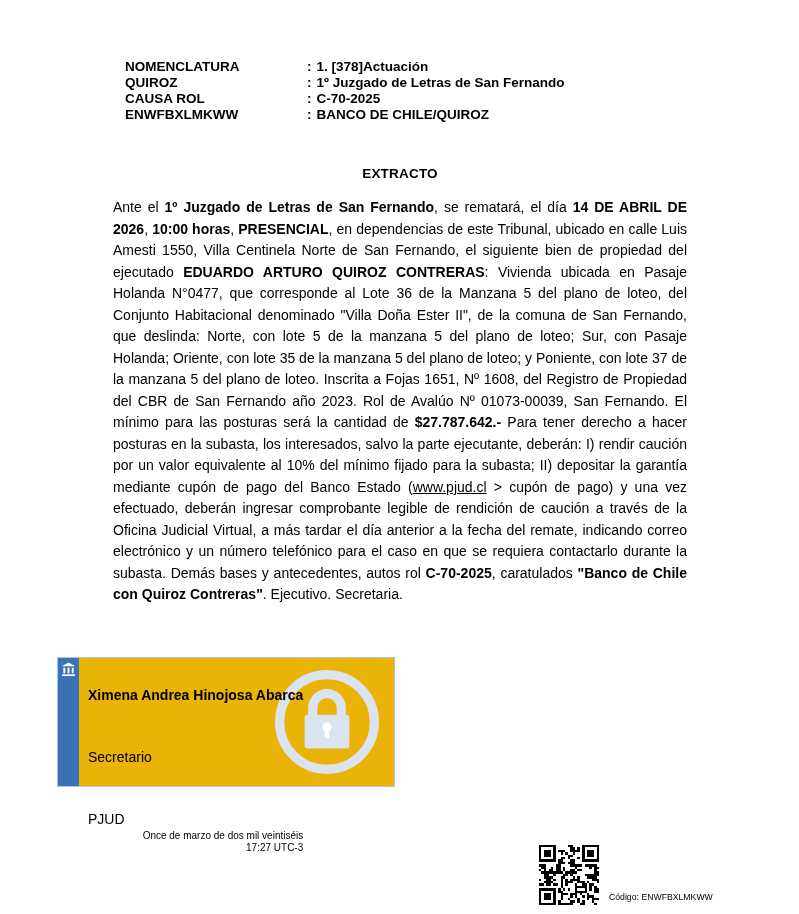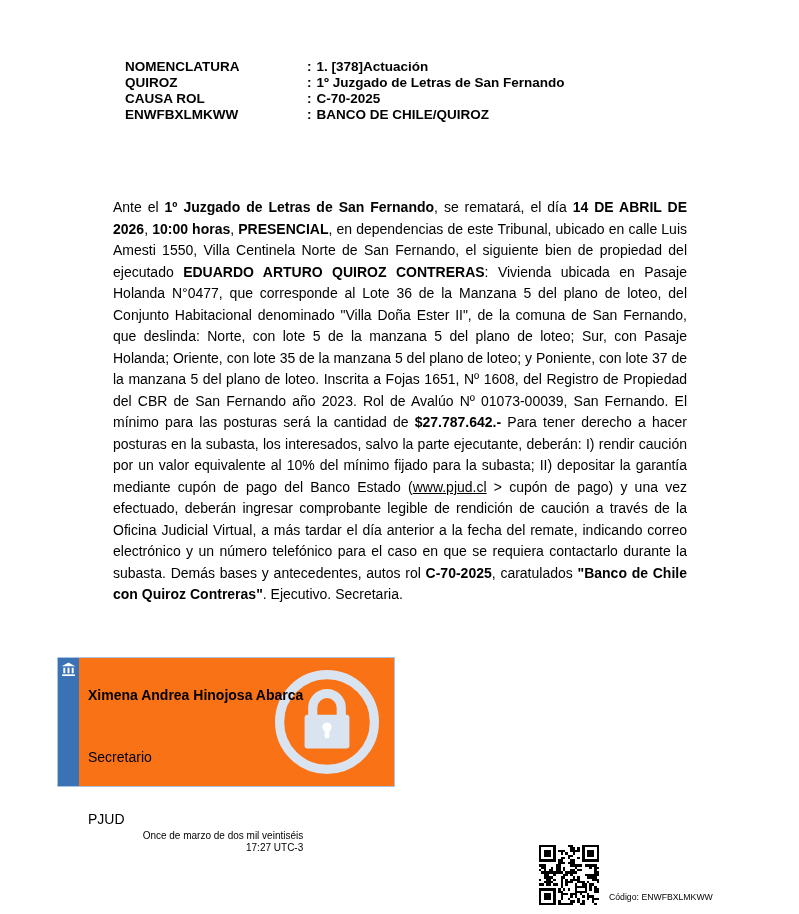--- a/index.html
+++ b/index.html
@@ -16,21 +16,21 @@
   
   .doc-title { position:absolute; left:113px; top:166px; width:574px; text-align:center;
     font-weight:bold; font-size:13.5px; letter-spacing:.2px; }
   
   .doc-body { position:absolute; left:113px; top:197px; width:574px;
     font-size:14px; line-height:21.5px; text-align:justify; }
   .doc-body .b { font-weight:bold; }
   .doc-body .u { text-decoration:underline; }
   
   .sig-box { position:absolute; left:57px; top:657px; width:338px; height:130px;
-    border:1px solid #aac5e3; background:#f97316; }
+    border:1px solid #aac5e3; background:#eab308; }
   .sig-bar { position:absolute; left:0; top:0; bottom:0; width:21px; background:#3a72b6; }
   .sig-bar svg { display:block; margin:4px auto 0 auto; }
   .sig-watermark { position:absolute; right:14px; top:11px; }
   .sig-content { position:absolute; left:30px; top:26px; }
   .sig-name { font-size:14px; font-weight:bold; line-height:22px; white-space:nowrap; }
   .sig-role, .sig-inst { font-size:14px; line-height:22px;margin-top:40px; }
   .sig-date, .sig-time { font-size:10px; line-height:12px;text-align:right; }
   
   .qr-wrap { position:absolute; left:539px; top:845px; width:60px; height:60px; }
   .qr-wrap svg { width:60px; height:60px; shape-rendering:crispEdges; }
@@ -59,20 +59,21 @@
       <span class="sep">:</span>
       <span class="value">C-70-2025</span>
     </div>
     <div class="row">
       <span class="label">ENWFBXLMKWW</span>
       <span class="sep">:</span>
       <span class="value">BANCO DE CHILE/QUIROZ</span>
     </div>
   </div>
 
+  <div class="doc-title">EXTRACTO</div>
 
   <p class="doc-body"><span>Ante el </span><span class="b">1º Juzgado de Letras de San Fernando</span><span>, se rematará, el día </span><span class="b">14 DE ABRIL DE 2026</span><span>, </span><span class="b">10:00 horas</span><span>, </span><span class="b">PRESENCIAL</span><span>, en dependencias de este Tribunal, ubicado en calle Luis Amesti 1550, Villa Centinela Norte de San Fernando, el siguiente bien de propiedad del ejecutado </span><span class="b">EDUARDO ARTURO QUIROZ CONTRERAS</span><span>: Vivienda ubicada en Pasaje Holanda N°0477, que corresponde al Lote 36 de la Manzana 5 del plano de loteo, del Conjunto Habitacional denominado "Villa Doña Ester II", de la comuna de San Fernando, que deslinda: Norte, con lote 5 de la manzana 5 del plano de loteo; Sur, con Pasaje Holanda; Oriente, con lote 35 de la manzana 5 del plano de loteo; y Poniente, con lote 37 de la manzana 5 del plano de loteo. Inscrita a Fojas 1651, Nº 1608, del Registro de Propiedad del CBR de San Fernando año 2023. Rol de Avalúo Nº 01073-00039, San Fernando. El mínimo para las posturas será la cantidad de </span><span class="b">$27.787.642.-</span><span> Para tener derecho a hacer posturas en la subasta, los interesados, salvo la parte ejecutante, deberán: I) rendir caución por un valor equivalente al 10% del mínimo fijado para la subasta; II) depositar la garantía mediante cupón de pago del Banco Estado (</span><span class="u">www.pjud.cl</span><span> &gt; cupón de pago) y una vez efectuado, deberán ingresar comprobante legible de rendición de caución a través de la Oficina Judicial Virtual, a más tardar el día anterior a la fecha del remate, indicando correo electrónico y un número telefónico para el caso en que se requiera contactarlo durante la subasta. Demás bases y antecedentes, autos rol </span><span class="b">C-70-2025</span><span>, caratulados </span><span class="b">"Banco de Chile con Quiroz Contreras"</span><span>. Ejecutivo. Secretaria.</span></p>
 
   <div class="sig-box">
     <div class="sig-bar">
       <svg width="15" height="15" viewBox="0 0 20 20" fill="#ffffff" aria-hidden="true">
         <polygon points="10,0.5 19,5.8 1,5.8"></polygon>
         <rect x="3.1" y="7.6" width="2.6" height="7.4"></rect>
         <rect x="8.7" y="7.6" width="2.6" height="7.4"></rect>
         <rect x="14.3" y="7.6" width="2.6" height="7.4"></rect>

